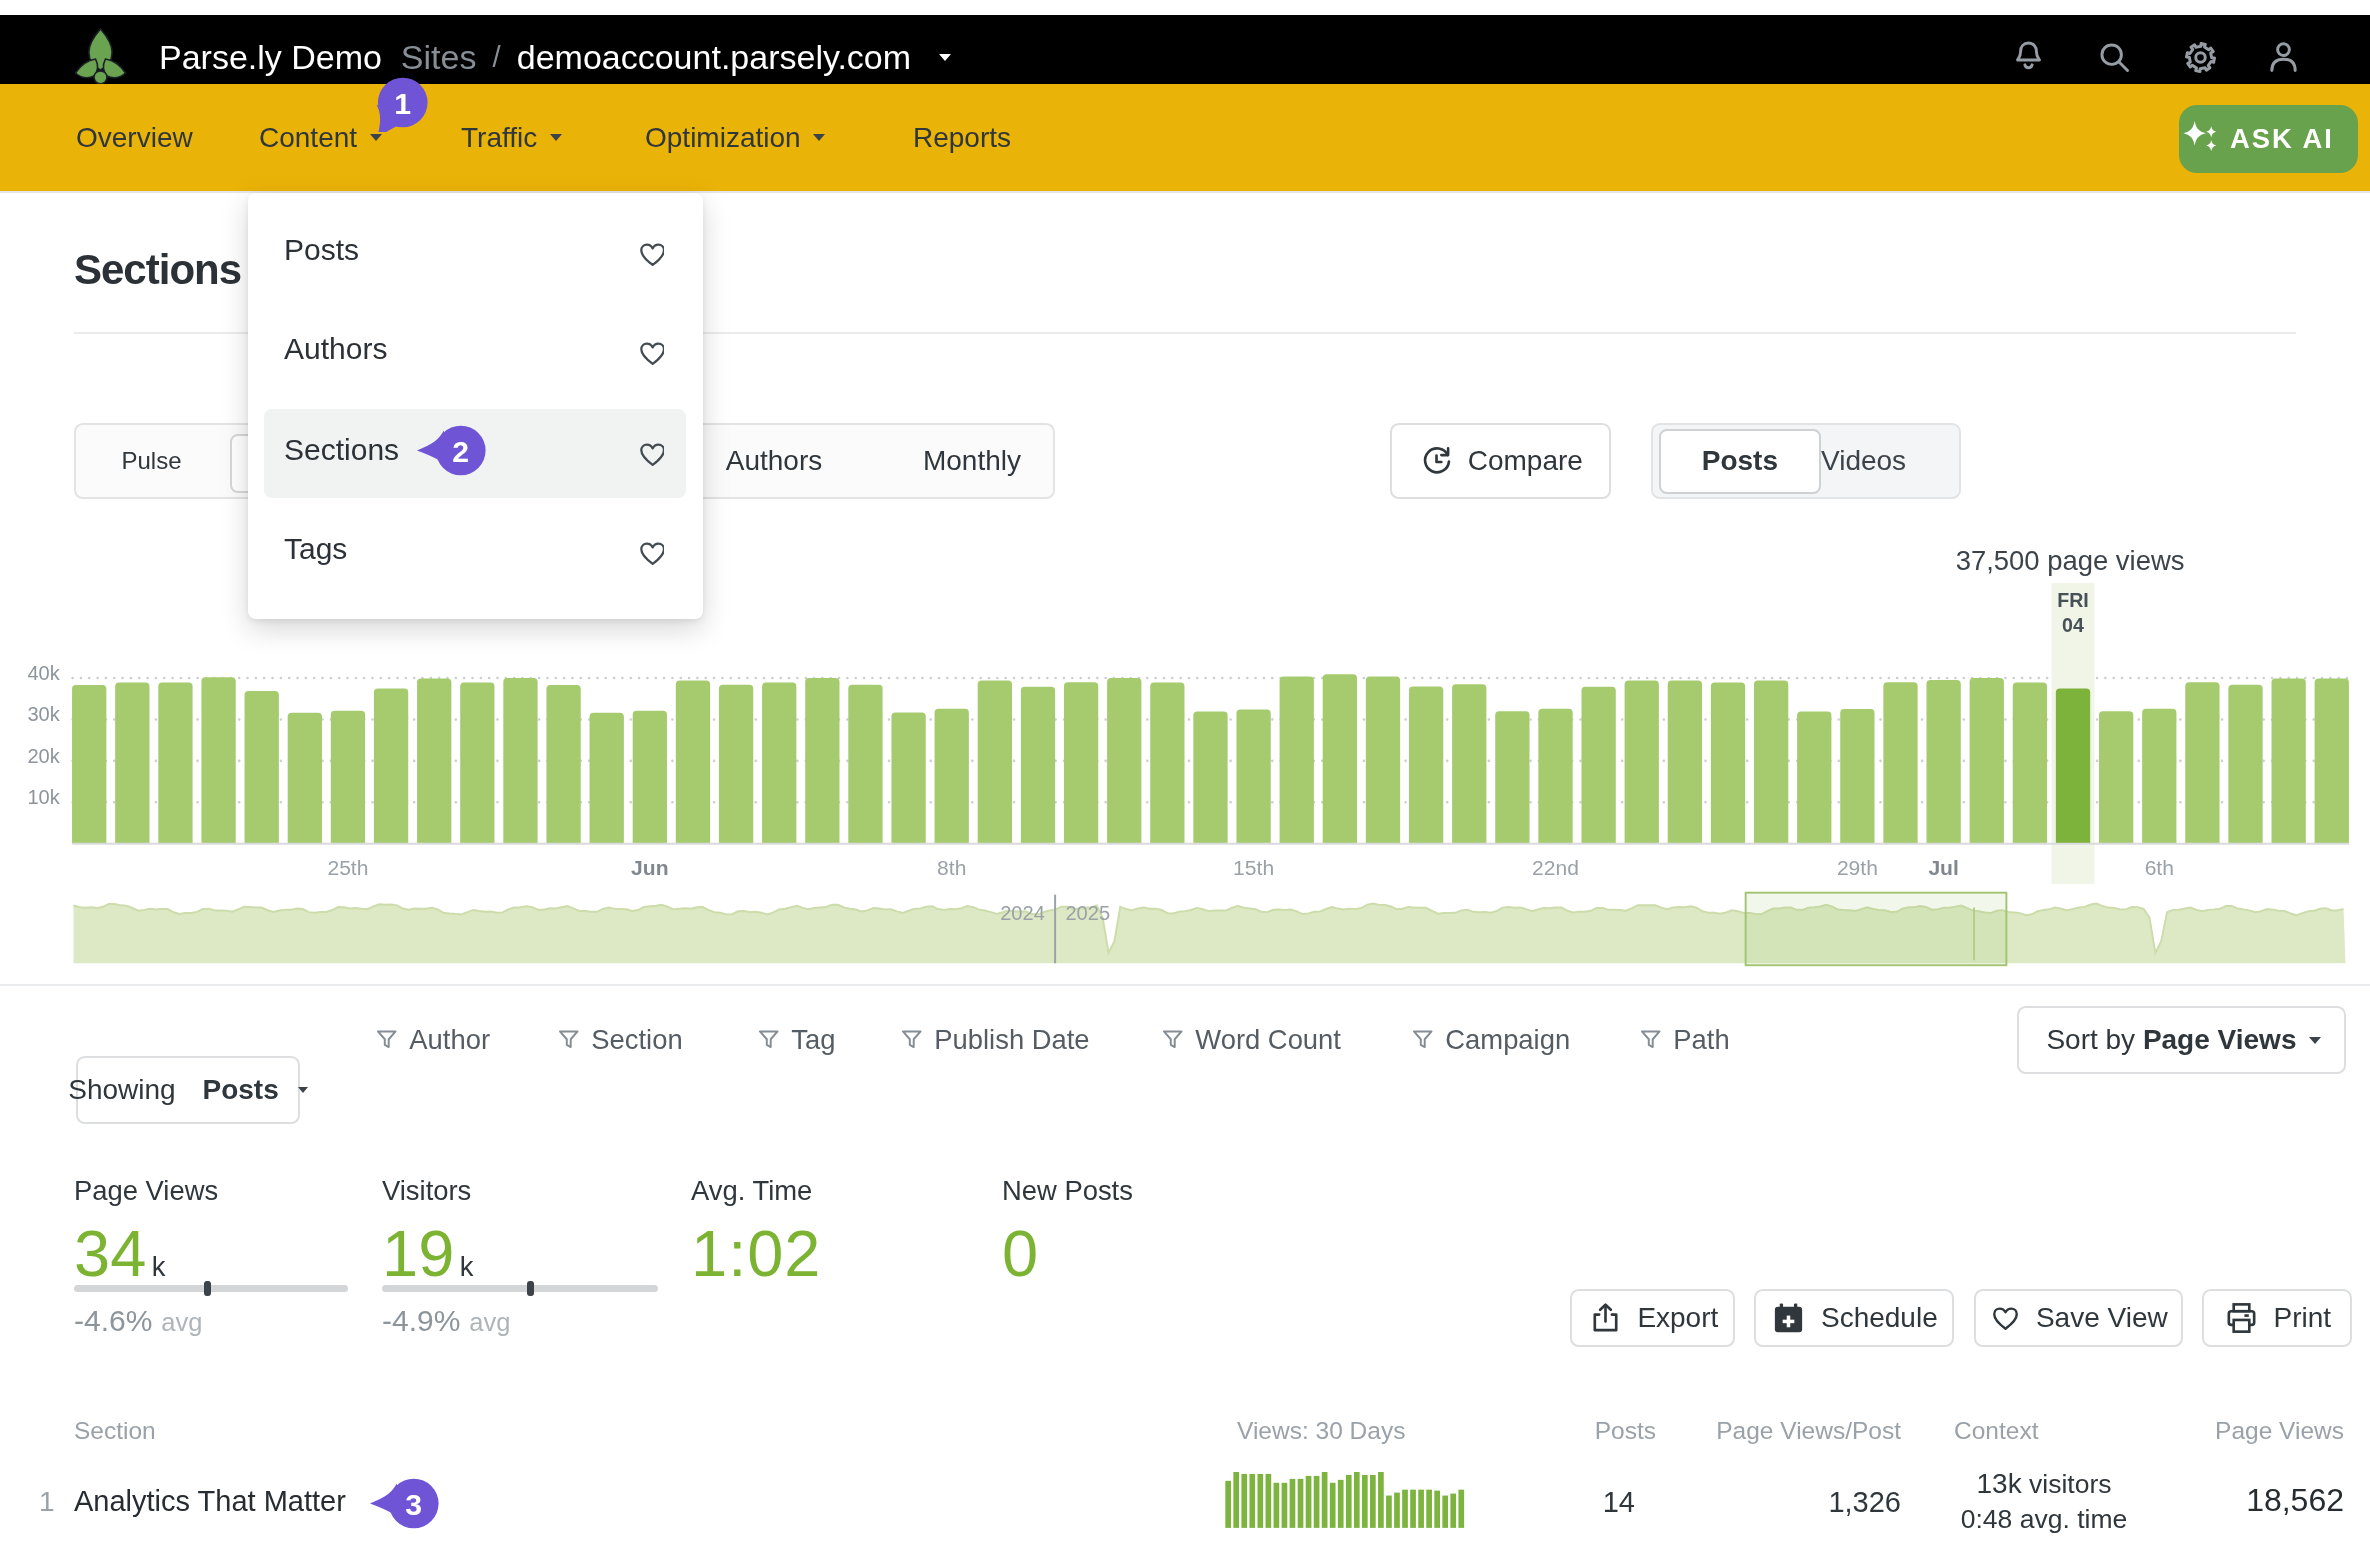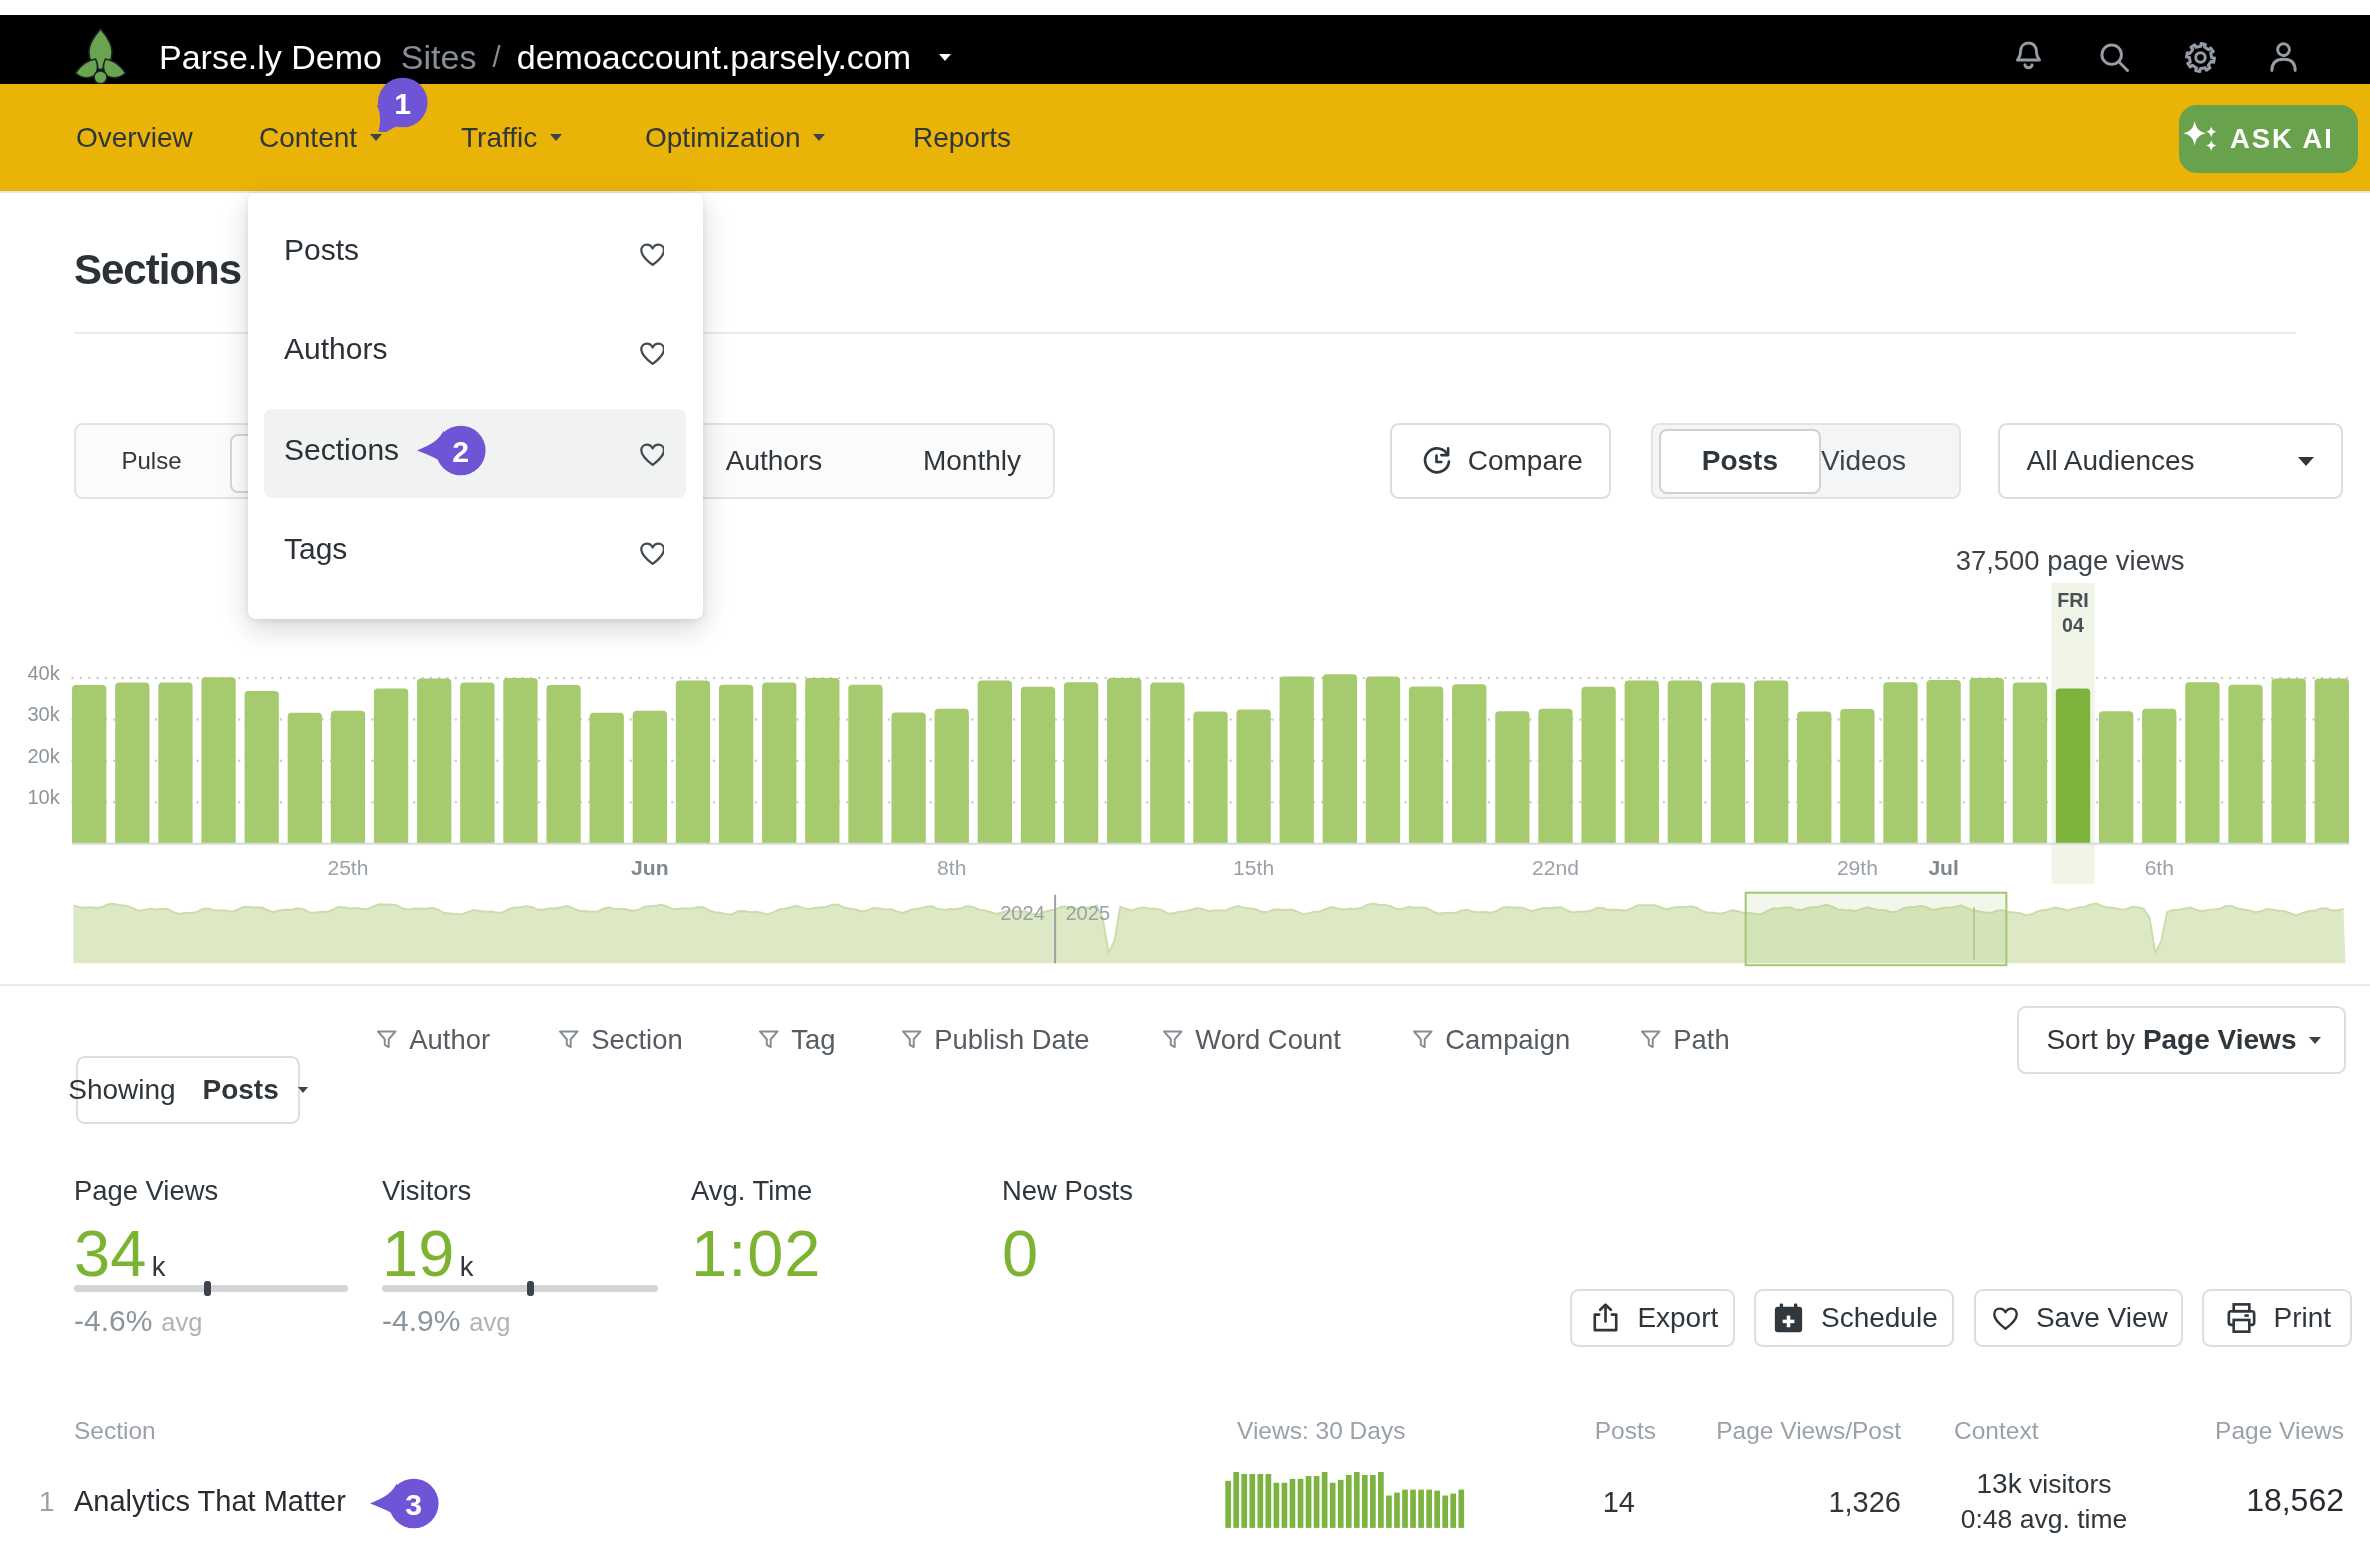--- a/index.html
+++ b/index.html
@@ -72,21 +72,20 @@
 </div>
 <div class="btn" style="left:1390px;top:423px;width:221px;height:76px;gap:12.7px"><svg width="37" height="37" viewBox="0 0 38 38" style="">
         <path d="M30.5 12.2A12.3 12.3 0 1 0 31.8 19" fill="none" stroke="#2f363c" stroke-width="2.7" stroke-linecap="round" stroke-linejoin="round"></path>
         <path d="M30.9 5.5v6.9h-6.9" fill="none" stroke="#2f363c" stroke-width="2.7" stroke-linecap="round" stroke-linejoin="round"></path>
         <path d="M19 13v6.5h5" fill="none" stroke="#2f363c" stroke-width="2.7" stroke-linecap="round" stroke-linejoin="round"></path>
       </svg>Compare</div>
 <div class="seg" style="left:1651px;top:423px;width:310px;height:76px;background:#f4f5f6">
 <div class="abs" style="left:5.9px;top:3.9px;width:162px;height:65px;background:#fff;border:2px solid #cfd2d4;border-radius:7.8px;display:flex;align-items:center;justify-content:center;font-size:28px;font-weight:bold">Posts</div>
 <div class="abs" style="left:168px;width:137px;text-align:left;font-size:28px;color:#3c434a">Videos</div>
 </div>
-<div class="btn" style="left:1998px;top:423px;width:345px;height:76px;justify-content:flex-start;padding-left:26.5px">All Audiences<span style="display:inline-block;width:0;height:0;border-left:8.8px solid transparent;border-right:8.8px solid transparent;border-top:9.8px solid #2f363c;position:absolute;right:27.4px;top:32px"></span></div>
 <div class="abs" style="left:0;top:529px"><svg id="chart" width="2370" height="451" viewBox="0 0 2418 460" font-family="Liberation Sans, sans-serif">
         <line x1="74" y1="152.0" x2="2396" y2="152.0" stroke="#cbcfd2" stroke-width="2.6" stroke-dasharray="0.1 8.4" stroke-linecap="round"></line>
         <line x1="74" y1="194.2" x2="2396" y2="194.2" stroke="#cbcfd2" stroke-width="2.6" stroke-dasharray="0.1 8.4" stroke-linecap="round"></line>
         <line x1="74" y1="236.5" x2="2396" y2="236.5" stroke="#cbcfd2" stroke-width="2.6" stroke-dasharray="0.1 8.4" stroke-linecap="round"></line>
         <line x1="74" y1="278.8" x2="2396" y2="278.8" stroke="#cbcfd2" stroke-width="2.6" stroke-dasharray="0.1 8.4" stroke-linecap="round"></line>
         <rect x="2093.0" y="55" width="44.0" height="307" fill="#f0f5e7"></rect>
         <path d="M73.5 163.2 q0 -4 4 -4 h27.0 q4 0 4 4 v157.8 h-35.0 z" fill="#a6cb6e"></path>
         <path d="M117.5 160.6 q0 -4 4 -4 h27.0 q4 0 4 4 v160.4 h-35.0 z" fill="#a6cb6e"></path>
         <path d="M161.5 160.6 q0 -4 4 -4 h27.0 q4 0 4 4 v160.4 h-35.0 z" fill="#a6cb6e"></path>
         <path d="M205.5 155.2 q0 -4 4 -4 h27.0 q4 0 4 4 v165.8 h-35.0 z" fill="#a6cb6e"></path>

